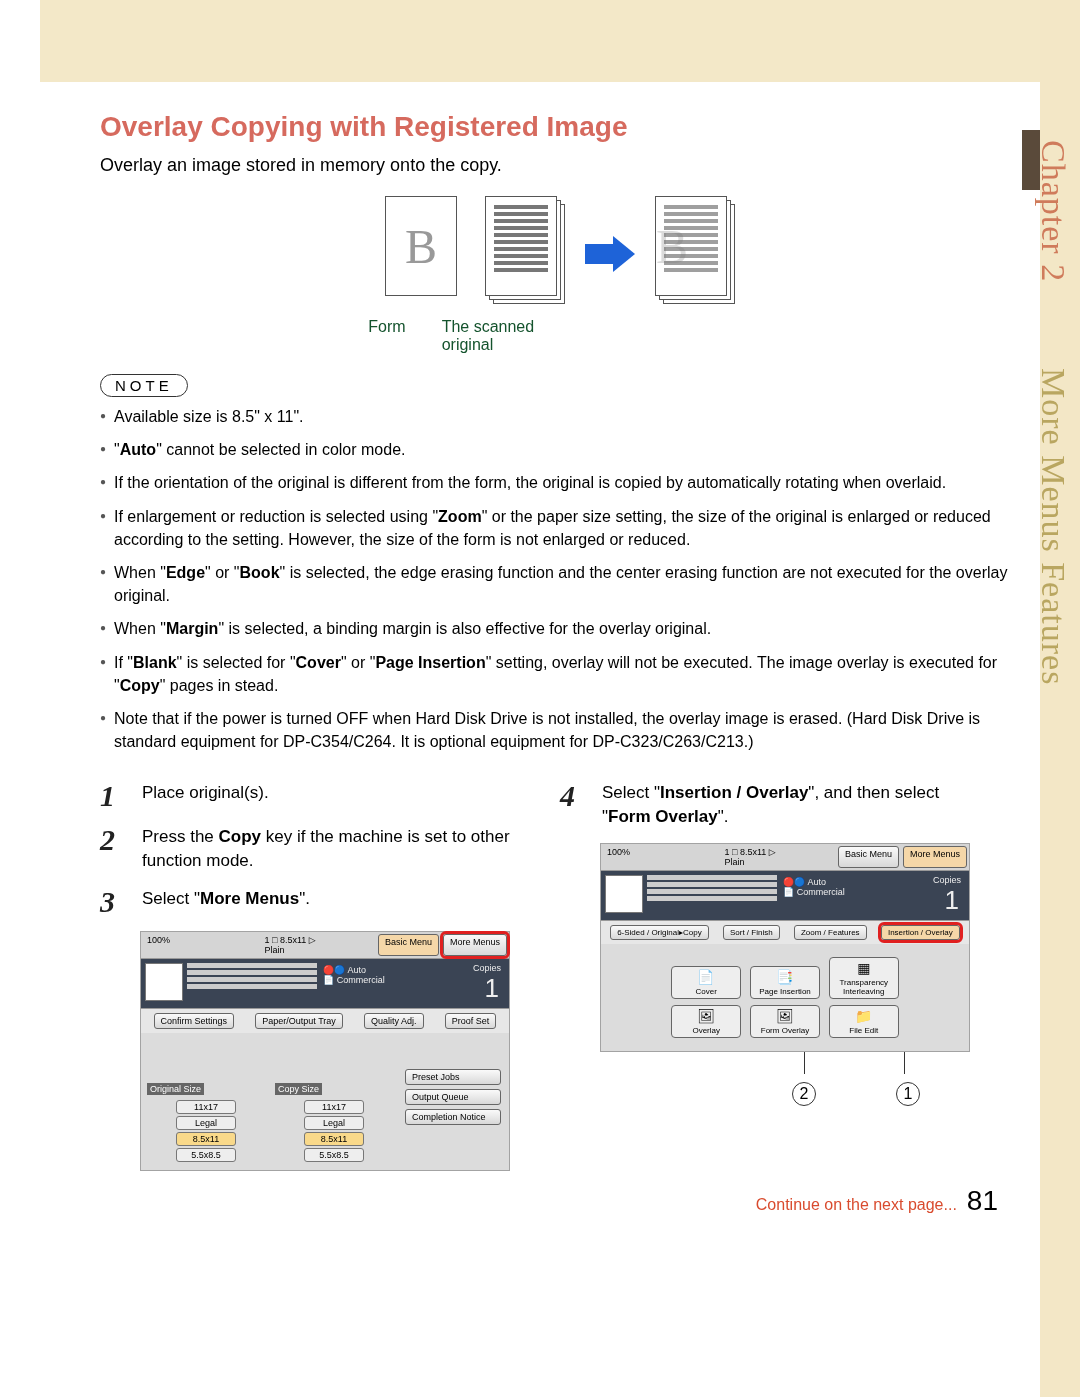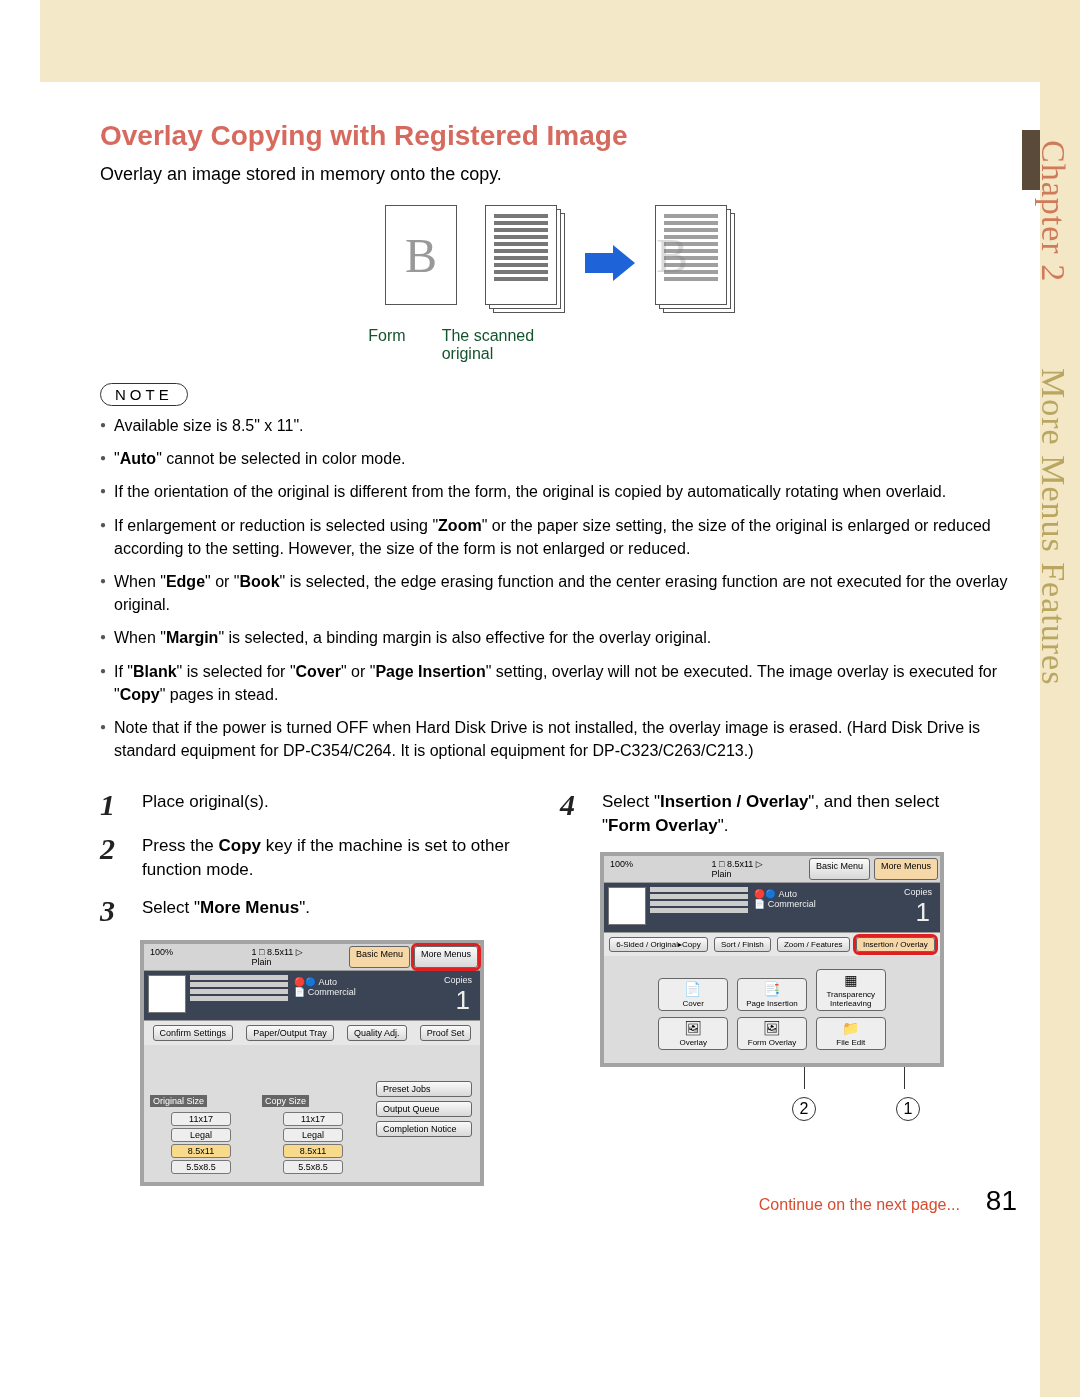--- a/index.html
+++ b/index.html
@@ -47,21 +47,21 @@
   .tab-marker {
     position: absolute;
     top: 130px;
     right: 40px;
     width: 18px;
     height: 60px;
     background: #5a4a3a;
   }
   .content {
     position: absolute;
-    top: 120px;
+    top: 111px;
     left: 100px;
     width: 920px;
   }
   .title {
     color: #d66a5e;
     font-size: 28px;
     font-weight: bold;
     margin-bottom: 12px;
   }
   .intro {
@@ -186,23 +186,23 @@
   }
   .step-sub::before {
     content: "●";
     position: absolute;
     left: 0;
     font-size: 9px;
     top: 4px;
     color: #555;
   }
   .screen {
-    width: 344px;
+    width: 370px;
     margin-left: 40px;
-    border: 4px solid #a3a3a3;
+    border: 1px solid #a3a3a3;
     background: #e7e7e7;
     font-size: 10px;
     margin-top: 8px;
   }
   .scr-head {
     display: flex;
     background: #d5d5d5;
     border-bottom: 1px solid #999;
   }
   .scr-head .info { flex: 1; padding: 3px 6px; font-size: 9px; }
@@ -271,24 +271,24 @@
   }
   .callouts span { display:inline-block; border:1.5px solid #333; border-radius:50%; width:24px; height:24px; text-align:center; line-height:22px; font-size:16px;}
   .callout-lines {
     position: relative;
     height: 22px;
   }
   .vline { position:absolute; width:1px; background:#333; height:22px; }
   .footer {
     position: absolute;
     bottom: 180px;
-    right: 63px;
+    right: 82px;
     display: flex;
     align-items: baseline;
-    gap: 26px;
+    gap: 10px;
   }
   .cont { color: #d94b2e; font-size: 16px; }
   .pnum { font-size: 28px; }
 </style>
 </head>
 <body>
 
 <div class="top-bar"></div>
 <div class="right-sidebar">
   <div class="chapter-label">Chapter 2</div>

